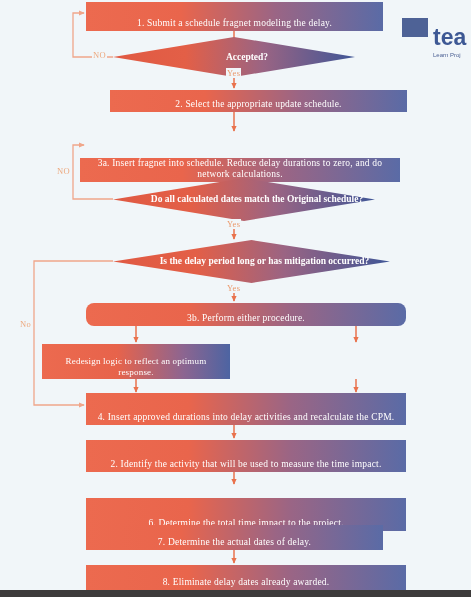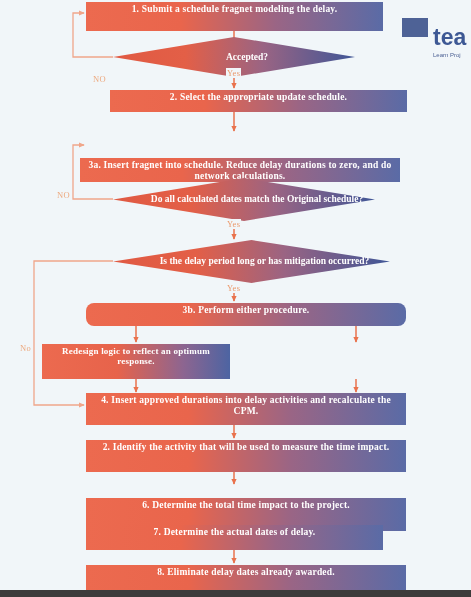--- a/index.html
+++ b/index.html
@@ -18,25 +18,25 @@
     position: absolute;
     left: 0; top: 0;
     width: 471px;
     height: 597px;
   }
   
   .node {
     position: absolute;
     box-sizing: border-box;
     display: flex;
-    align-items: flex-start;
+    align-items: flex-end;
     justify-content: center;
     text-align: center;
     color: #ffffff;
-    font-weight: bold;
+    font-weight: normal;
     letter-spacing: 0.2px;
     line-height: 1.15;
     z-index: 5;
   }
   .box {
     background: linear-gradient(to right, #ec6a4f 0%, #e9654c 32%, #9a6585 64%, #5a6ba6 100%);
     font-size: 9.5px;
     padding: 2px 8px;
   }
   .subbox {
@@ -84,21 +84,20 @@
     font-family: "Liberation Serif", serif;
     font-size: 8.5px;
     color: #eb9a6d;
     background: #f1f6f9;
     padding: 0 1px;
     z-index: 6;
     letter-spacing: 0.3px;
   }
   .edge-label.no {
     color: #eda97f;
-    margin-top: 24px;
   }
   
   #logo {
     position: absolute;
     z-index: 8;
     left: 402px;
     top: 18px;
     width: 70px;
     height: 50px;
     overflow: hidden;

